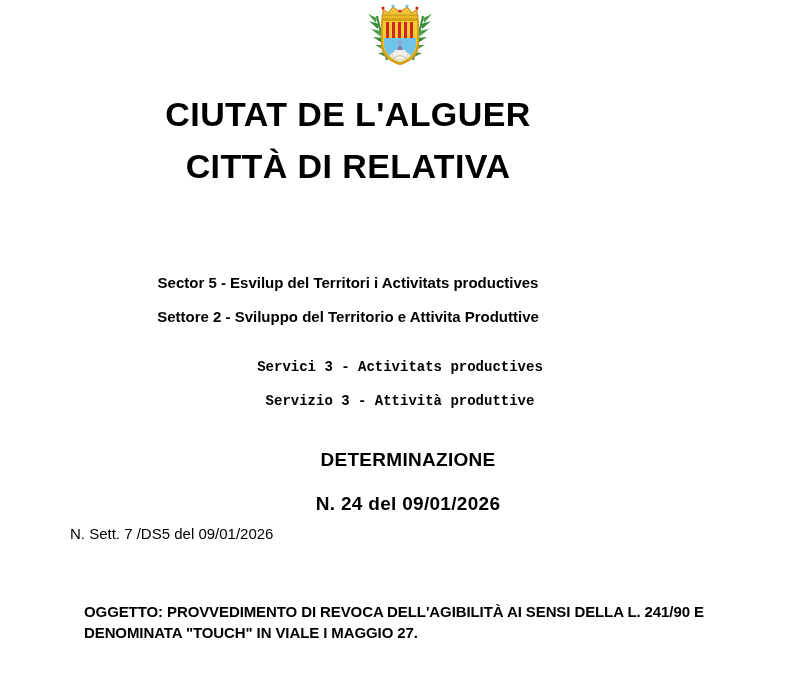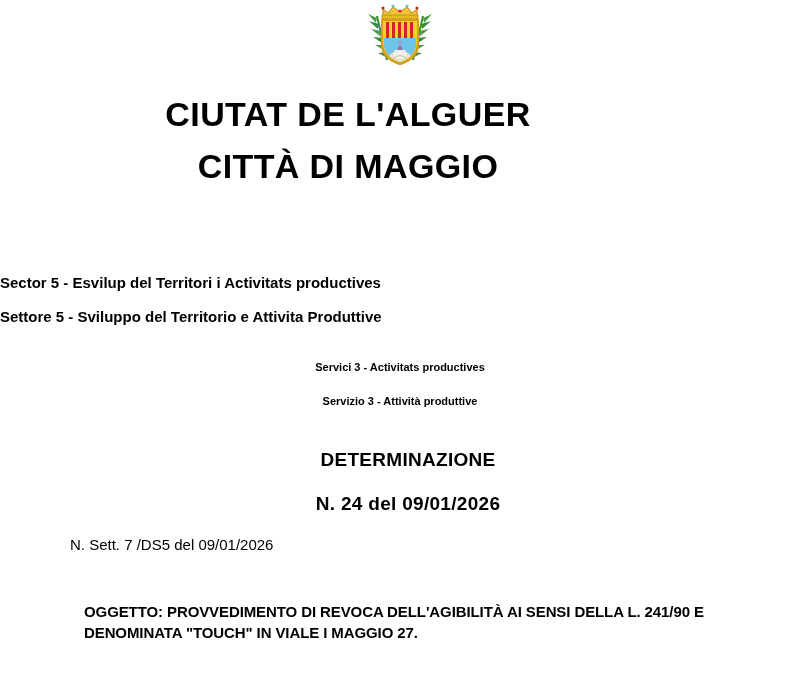--- a/index.html
+++ b/index.html
@@ -53,40 +53,42 @@
     line-height: 52px;
     white-space: nowrap;
   }
 
   
   .sector-block {
     position: absolute;
     top: 266px;
     left: 0;
     width: 696px;
+    text-align: center;
   }
   .sector-line {
     font-size: 15px;
     font-weight: bold;
     line-height: 34px;
     white-space: nowrap;
   }
 
   .service-block {
     position: absolute;
     top: 350px;
     left: 0;
     width: 800px;
     text-align: center;
   }
   .service-line {
-    font-size: 11px;
+    font-size: 14px;
     font-weight: bold;
     line-height: 34px;
     white-space: nowrap;
+    font-family: Liberation Mono, monospace;
   }
 
   
   .det-block {
     position: absolute;
     top: 438px;
     left: 0;
     width: 800px;
     text-align: center;
   }
@@ -95,21 +97,21 @@
     font-weight: bold;
     line-height: 44px;
     letter-spacing: 0.3px;
     white-space: nowrap;
     margin-left: 16px;
   }
 
   
   .proto-line {
     position: absolute;
-    top: 535px;
+    top: 524px;
     left: 70px;
     font-size: 15px;
     font-weight: normal;
     line-height: 20px;
     white-space: nowrap;
   }
 
   
   .oggetto-block {
     position: absolute;
@@ -192,26 +194,26 @@
             <path d="M36 57 Q43 50 50 57" stroke="#c9c2ae" stroke-width="1" fill="none"></path>
           </g>
           <path d="M25 18 L61 18 L61 42 Q61 56 43 62 Q25 56 25 42 Z" fill="none" stroke="#d4a017" stroke-width="2"></path>
         </g>
       </svg>
     </span>
   </div>
 
   <div class="title-block">
     <div class="title-line">CIUTAT DE L'ALGUER</div>
-    <div class="title-line">CITTÀ DI MAGGIO</div>
+    <div class="title-line">CITTÀ DI RELATIVA</div>
   </div>
 
   <div class="sector-block">
     <div class="sector-line">Sector 5 - Esvilup del Territori i Activitats productives</div>
-    <div class="sector-line">Settore 5 - Sviluppo del Territorio e Attivita Produttive</div>
+    <div class="sector-line">Settore 2 - Sviluppo del Territorio e Attivita Produttive</div>
   </div>
 
   <div class="service-block">
     <div class="service-line">Servici 3 - Activitats productives</div>
     <div class="service-line">Servizio 3 - Attività produttive</div>
   </div>
 
   <div class="det-block">
     <div class="det-line">DETERMINAZIONE</div>
     <div class="det-line">N. 24 del 09/01/2026</div>

